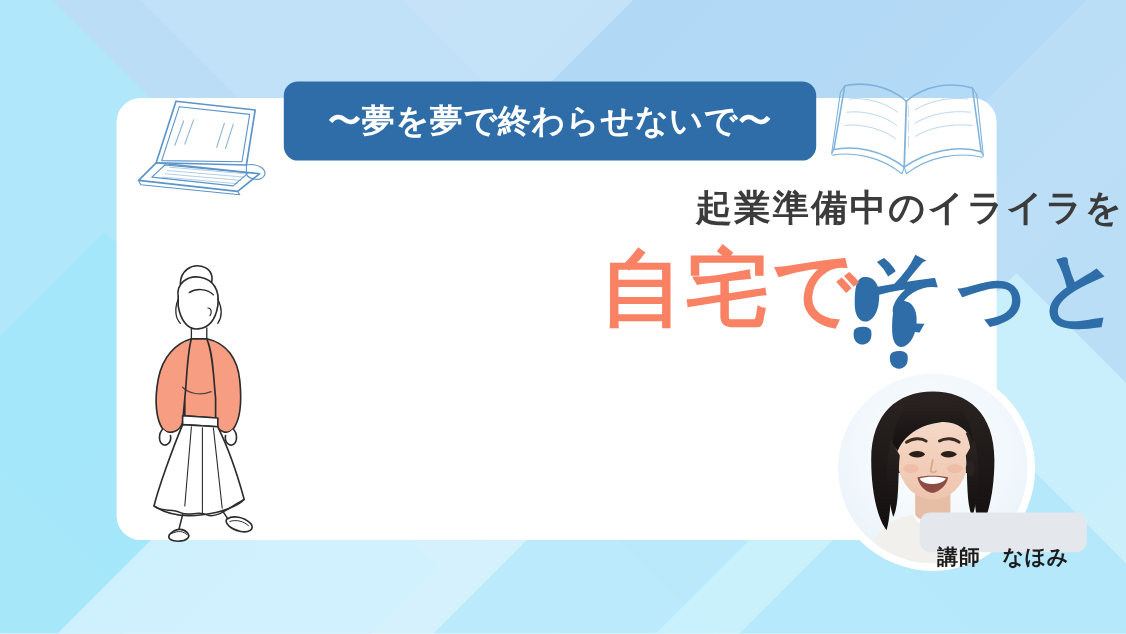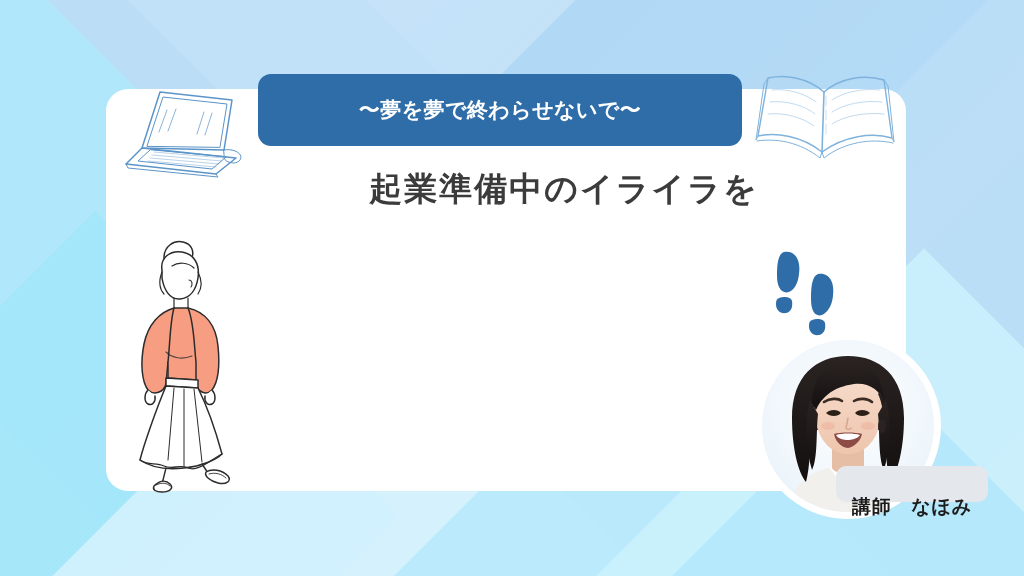--- a/index.html
+++ b/index.html
@@ -122,35 +122,35 @@
     height: 72px;
     background: #2e6da8;
     border-radius: 13px;
     display: flex;
     align-items: center;
     justify-content: center;
     z-index: 6;
   }
   .ribbon-text {
     color: #ffffff;
-    font-size: 21px;
+    font-size: 30px;
     font-weight: 700;
     letter-spacing: .02em;
     white-space: nowrap;
     font-family: "DejaVu Sans", "Liberation Sans", sans-serif;
   }
 
   
   .headline {
     position: absolute;
     left: 106px;
     top: 168px;
     width: 916px;
     z-index: 5;
-    text-align: center;
+    text-align: right;
     pointer-events: none;
   }
   .sub-line {
     font-size: 33px;
     font-weight: 600;
     color: #3b3b3b;
     letter-spacing: .06em;
     line-height: 1.3;
     font-family: "DejaVu Serif", "Liberation Serif", serif;
   }
@@ -316,20 +316,23 @@
       <path d="M97 242 C103 240 110 242 114 246" stroke-width=".9"></path>
     </svg>
   </div>
 
   <div class="ribbon">
     <span class="ribbon-text">〜夢を夢で終わらせないで〜</span>
   </div>
 
   <div class="headline">
     <div class="sub-line">起業準備中のイライラを</div>
+    <div class="main-line">
+      <span class="c-orange">自宅で</span><span class="c-blue">そっと</span>
+    </div>
   </div>
 
   <div class="portrait">
     <svg viewBox="0 0 172 172" preserveAspectRatio="xMidYMid slice">
       <defs>
         <radialGradient id="bgf" cx="50%" cy="40%" r="70%">
           <stop offset="0%" stop-color="#ffffff"></stop>
           <stop offset="100%" stop-color="#e8f2fa"></stop>
         </radialGradient>
         <linearGradient id="skin" x1="0" y1="0" x2="0" y2="1">

